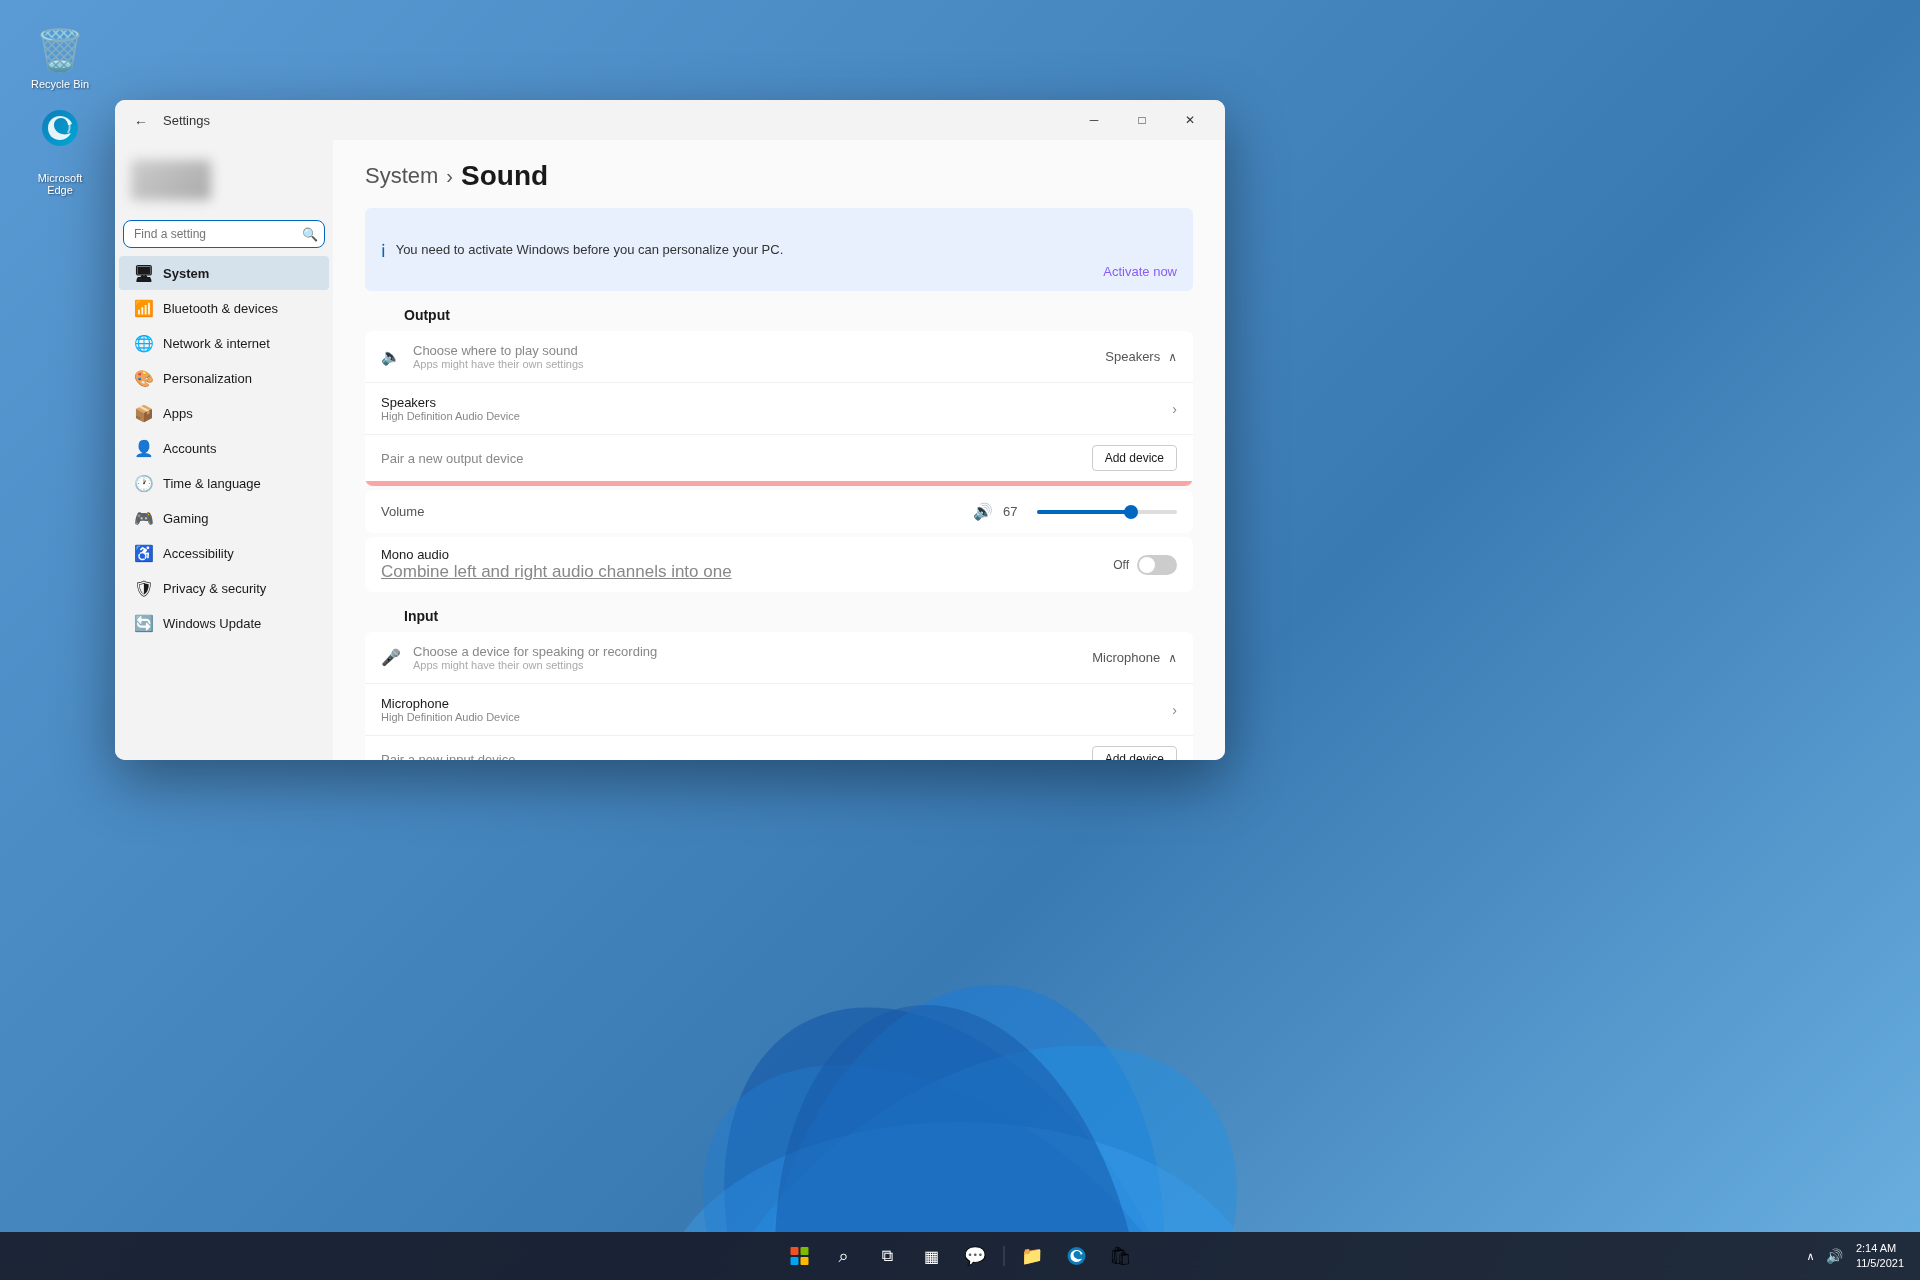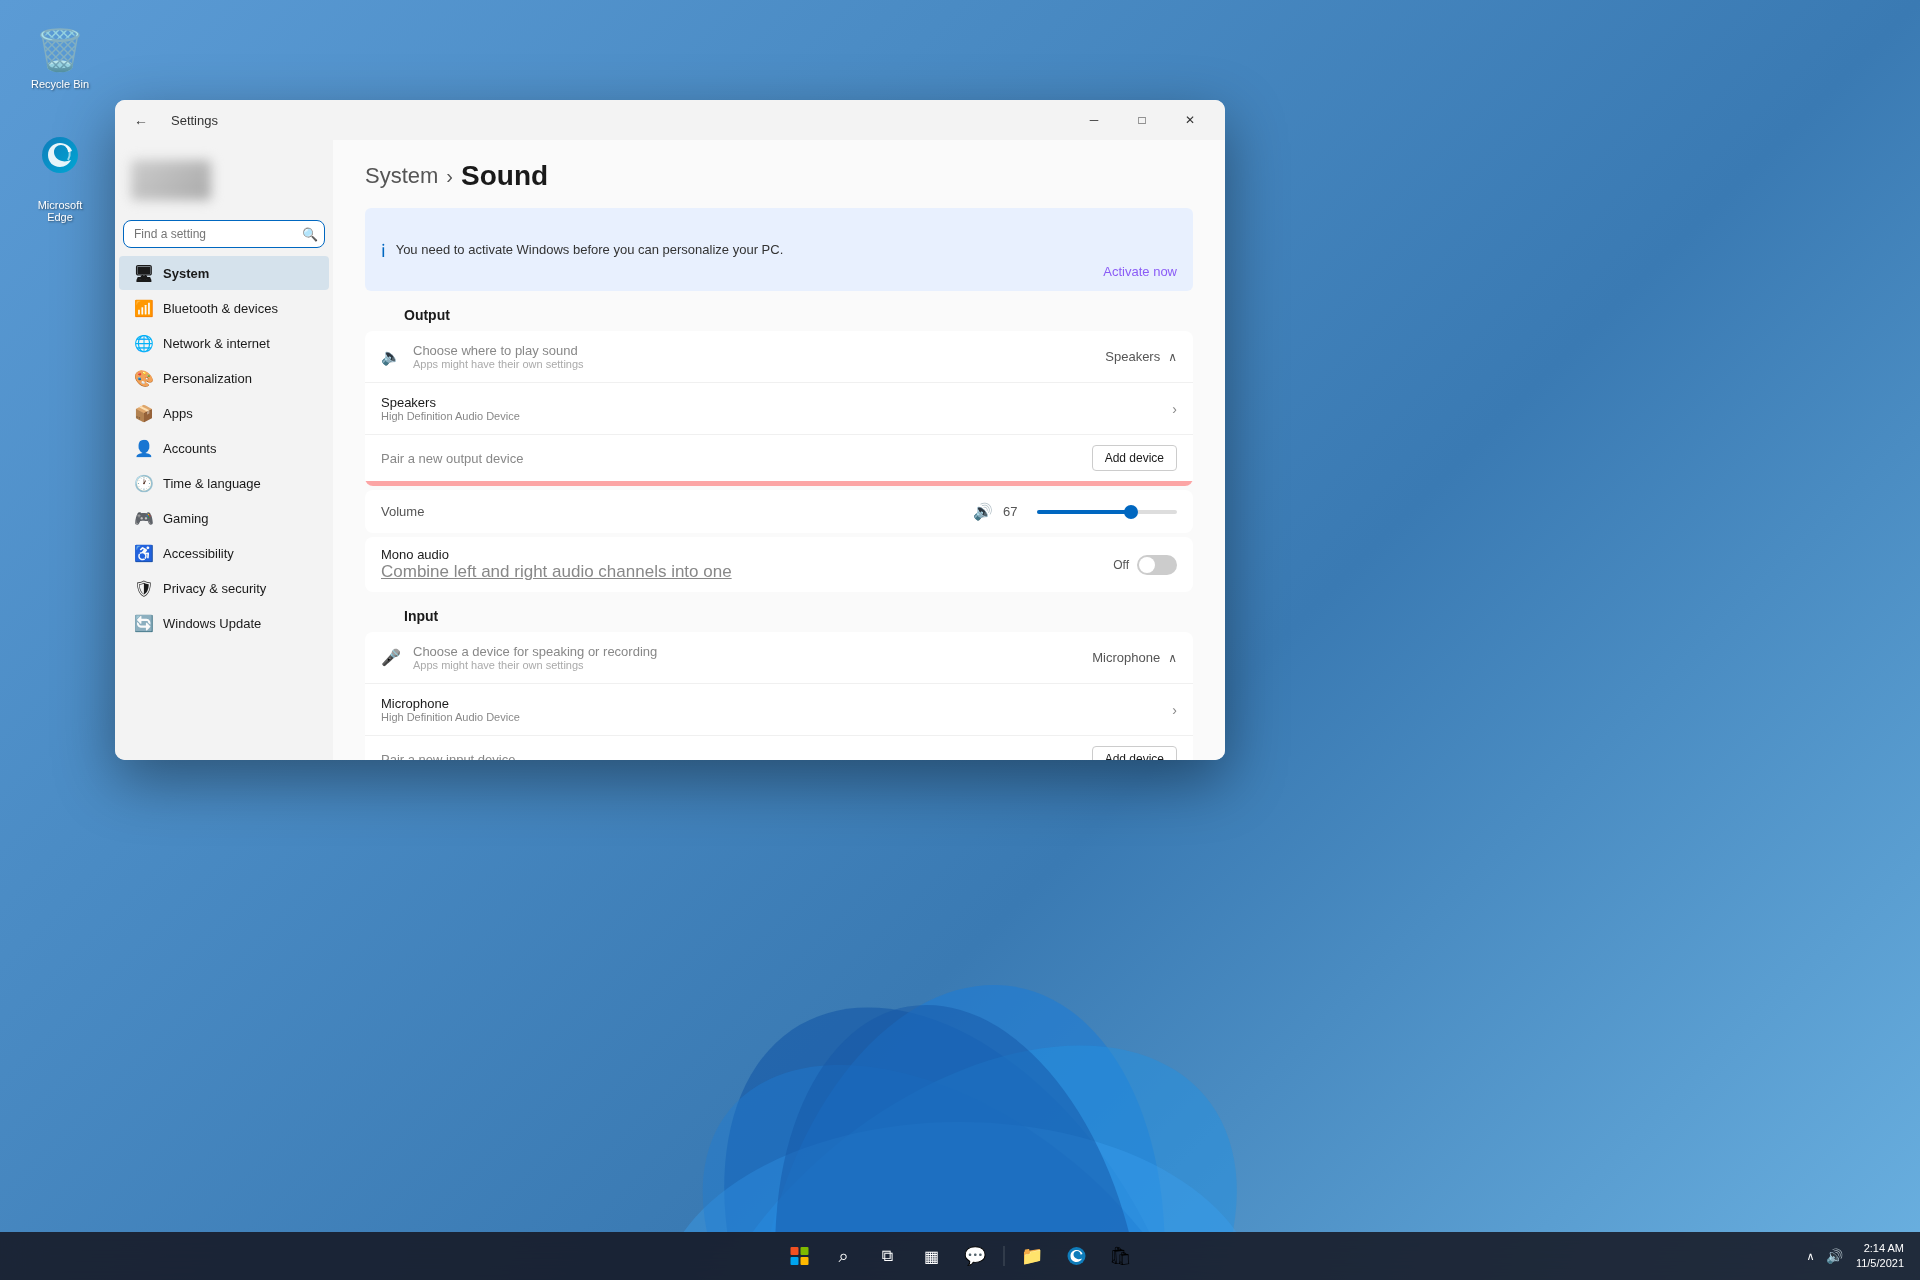--- a/index.html
+++ b/index.html
@@ -91,21 +91,21 @@
     }
     .taskbar-right {
       display: flex;
       align-items: center;
       gap: 8px;
       margin-left: auto;
     }
     .taskbar-clock {
       color: white;
       font-size: 11px;
-      text-align: right;
+      text-align: left;
       line-height: 1.4;
     }
     .taskbar-sys-icons {
       display: flex;
       align-items: center;
       gap: 4px;
     }
     .taskbar-sys-icon {
       color: white;
       font-size: 14px;
@@ -150,21 +150,20 @@
       align-items: center;
       justify-content: center;
       border-radius: 4px;
       cursor: pointer;
       font-size: 14px;
       color: #333;
     }
     .title-text {
       font-size: 13px;
       color: #333;
-      margin-left: 8px;
     }
     .window-controls {
       display: flex;
       gap: 2px;
     }
     .win-ctrl {
       width: 46px;
       height: 32px;
       display: flex;
       align-items: center;
@@ -749,21 +748,21 @@
 
         </div>
       </div>
     </div>
   </div>
 
   <div class="desktop-icon recycle-bin-icon" style="position:absolute; top:20px; left:20px;">
     <div class="icon-img" style="font-size:40px;">🗑️</div>
     <div class="icon-label">Recycle Bin</div>
   </div>
-  <div class="desktop-icon edge-icon" style="position:absolute; top:125px; left:20px;gap:20px;">
+  <div class="desktop-icon edge-icon" style="position:absolute; top:98px; left:20px;gap:20px;">
     <div class="icon-img" style="font-size:40px; color:#0078d7;">
       <svg width="40" height="40" viewBox="0 0 40 40">
         <defs>
           <linearGradient id="edgeGrad1" x1="0%" y1="0%" x2="100%" y2="100%">
             <stop offset="0%" style="stop-color:#0f7cba"></stop>
             <stop offset="100%" style="stop-color:#00a7d4"></stop>
           </linearGradient>
         </defs>
         <circle cx="20" cy="20" r="18" fill="url(#edgeGrad1)"></circle>
         <path d="M20 8 C13 8 8 13 8 20 C8 27 13 32 20 32 C25 32 29 29 31 25 C28 26 25 27 22 26 C17 25 14 21 14 17 C14 13 17 10 21 10 C25 10 28 13 28 17 C28 17 30 17 32 16 C31 12 26 8 20 8Z" fill="white" opacity="0.9"></path>

